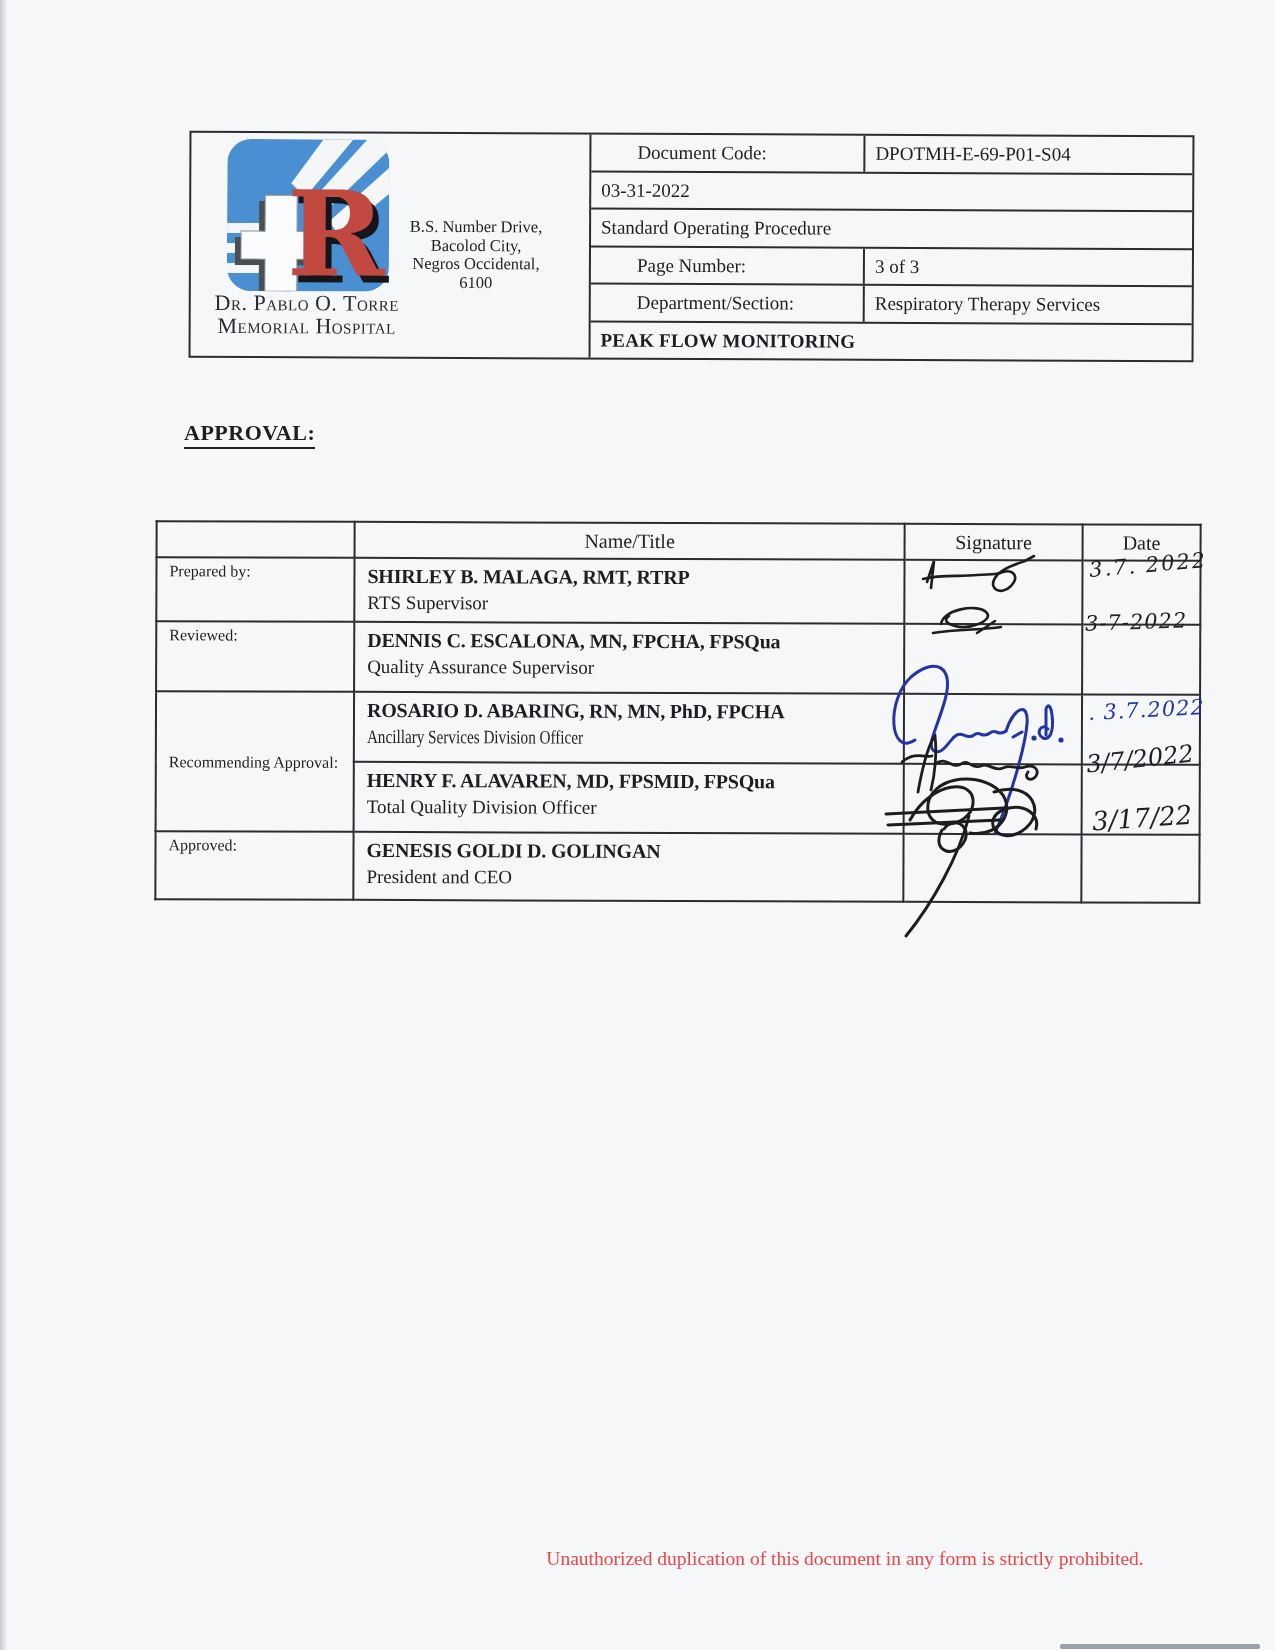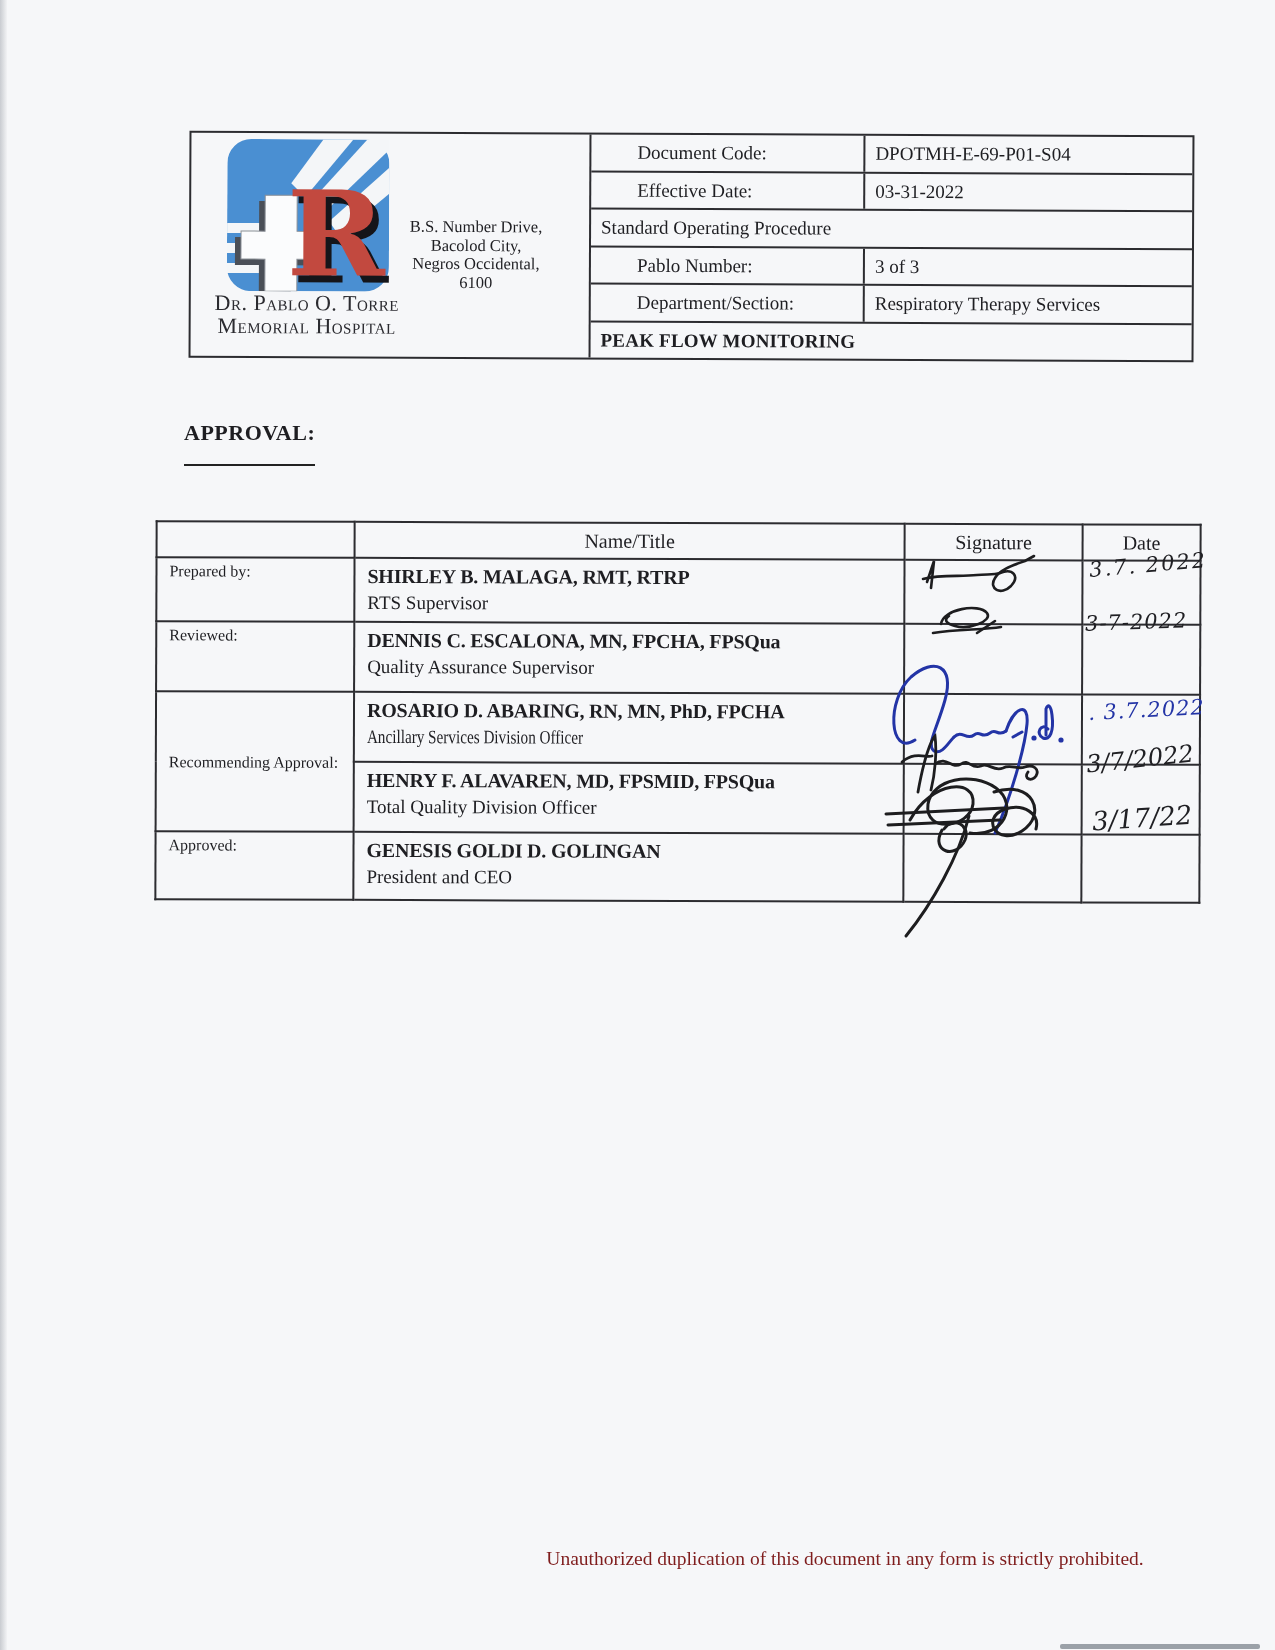--- a/index.html
+++ b/index.html
@@ -21,42 +21,42 @@
         font-size:16.5px;line-height:18.5px;}
   .meta{flex:1;border-left:2px solid #2c2c30;display:flex;flex-direction:column;}
   .meta-row{flex:1;display:flex;border-bottom:2px solid #2c2c30;}
   .meta-row:last-child{border-bottom:none;}
   .meta-label{width:226px;border-right:2px solid #2c2c30;padding:7px 0 0 12px;font-size:19px;margin-left:34px;}
   .meta-value{flex:1;padding:7px 0 0 10px;font-size:19px;}
   .meta-value.bold{font-weight:bold;letter-spacing:0.2px;}
 
   
   .approval-heading{position:absolute;left:184px;top:420px;font-size:22px;font-weight:bold;
-        letter-spacing:0.5px;border-bottom:2.5px solid #222;padding-bottom:18px;}
+        letter-spacing:0.5px;border-bottom:2.5px solid #222;padding-bottom:1px;}
 
   
   .approval-table{position:absolute;left:155px;top:522px;border-collapse:collapse;
         transform:rotate(0.2deg);}
   .approval-table td{border:2px solid #2c2c30;vertical-align:top;padding:4px 8px 2px 12px;}
   .approval-table td.hdr{vertical-align:middle;text-align:center;font-size:20px;padding:2px;}
   .role{font-size:16px;padding-top:6px;}
   .role-mid{vertical-align:middle !important;line-height:30px;border-radius:19px;}
   .sig-name{font-size:20px;font-weight:bold;letter-spacing:-0.2px;line-height:27px;}
   .sig-title{font-size:19px;line-height:26px;}
   .condensed{display:inline-block;transform:scaleX(0.8);transform-origin:left center;white-space:nowrap;}
 
   
   .overlay{position:absolute;left:0;top:0;width:100%;height:100%;pointer-events:none;}
   .sig{position:absolute;}
   .hand-date{position:absolute;font-family:"DejaVu Serif",serif;font-style:italic;
         color:#202024;white-space:nowrap;}
   .blue{color:#2334a6;}
 
   
-  .footer{position:absolute;left:495px;top:1548px;width:700px;text-align:center;font-size:19.5px;color:#7f1d1d;}
+  .footer{position:absolute;left:495px;top:1548px;width:700px;text-align:center;font-size:19.5px;color:#ef4444;}
 </style>
 </head>
 <body>
 
 <div class="page">
   <div class="scan-edge-left"></div>
   <div class="scan-edge-bottom"></div>
 
   <div class="header-table">
     <div class="logo-cell">
@@ -87,28 +87,27 @@
         <div>Negros Occidental,</div>
         <div>6100</div>
       </div>
     </div>
     <div class="meta">
       <div class="meta-row">
         <div class="meta-label">Document Code:</div>
         <div class="meta-value">DPOTMH-E-69-P01-S04</div>
       </div>
       <div class="meta-row">
-        <div class="meta-label">Effective Date:</div>
         <div class="meta-value">03-31-2022</div>
       </div>
       <div class="meta-row">
         <div class="meta-value">Standard Operating Procedure</div>
       </div>
       <div class="meta-row">
-        <div class="meta-label">Pablo Number:</div>
+        <div class="meta-label">Page Number:</div>
         <div class="meta-value">3 of 3</div>
       </div>
       <div class="meta-row">
         <div class="meta-label">Department/Section:</div>
         <div class="meta-value">Respiratory Therapy Services</div>
       </div>
       <div class="meta-row">
         <div class="meta-value bold">PEAK FLOW MONITORING</div>
       </div>
     </div>

